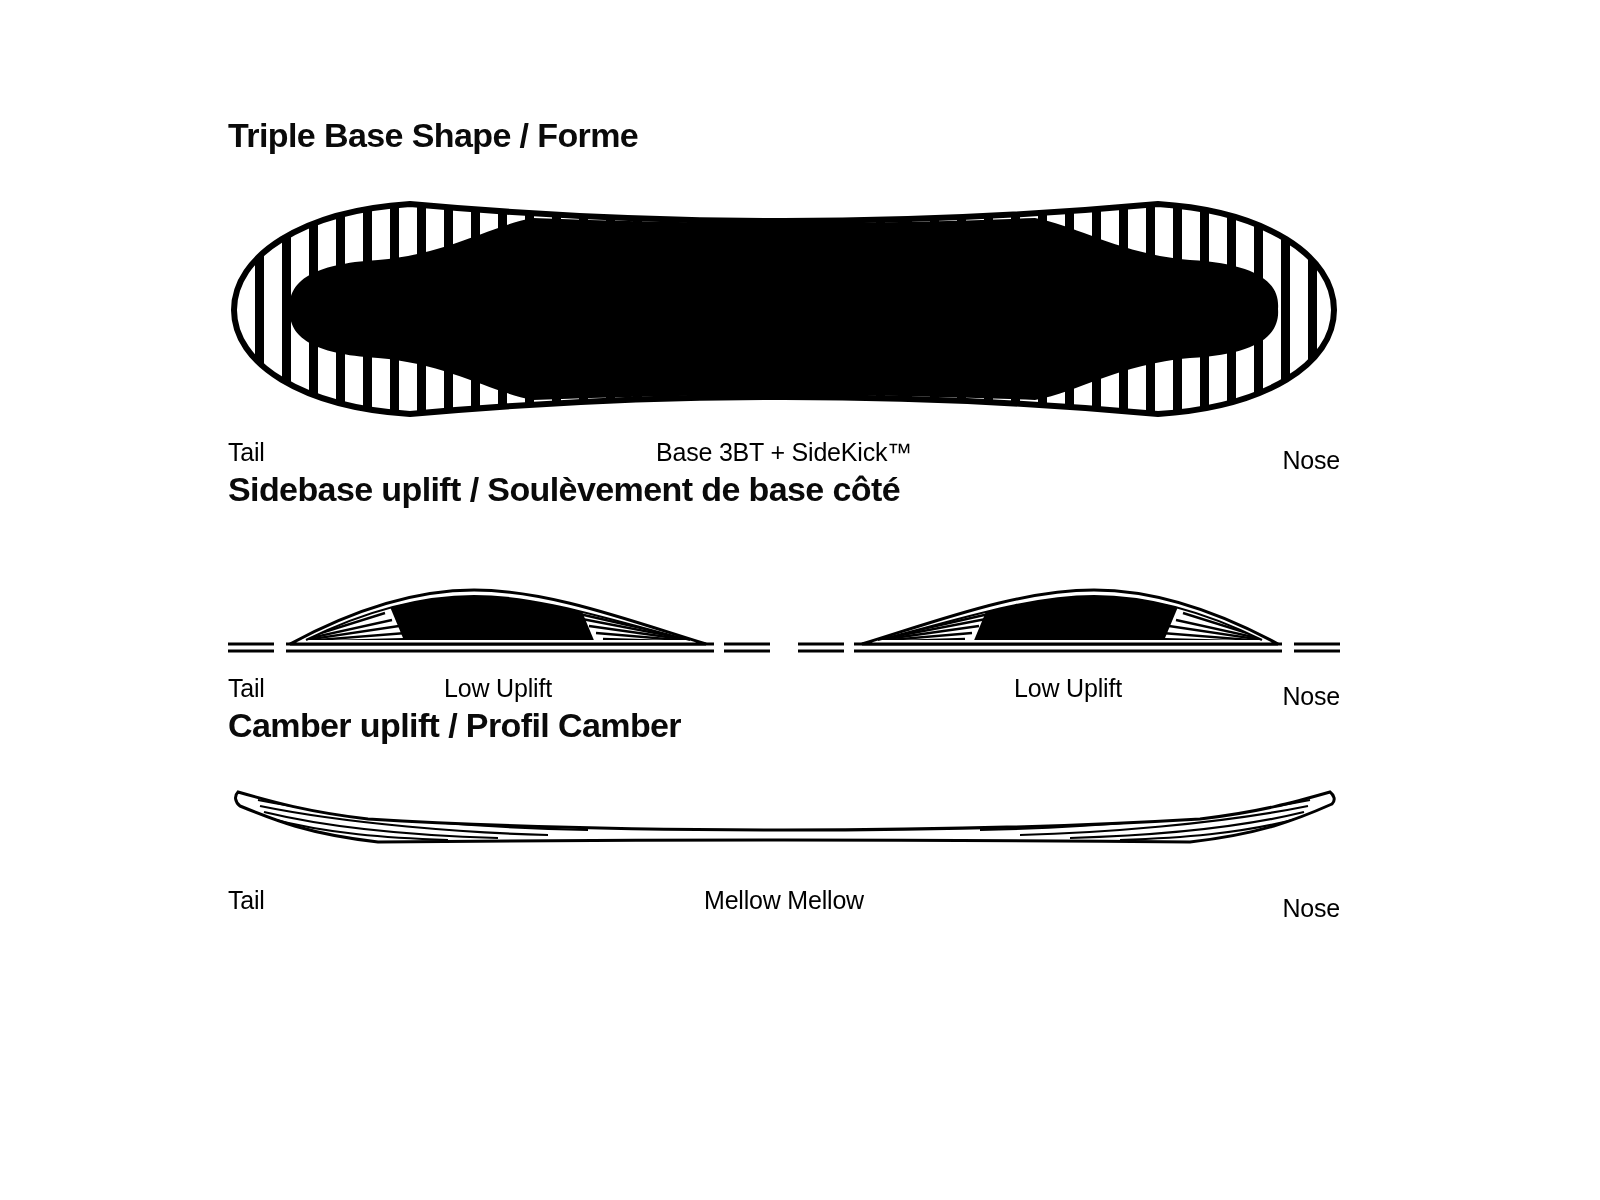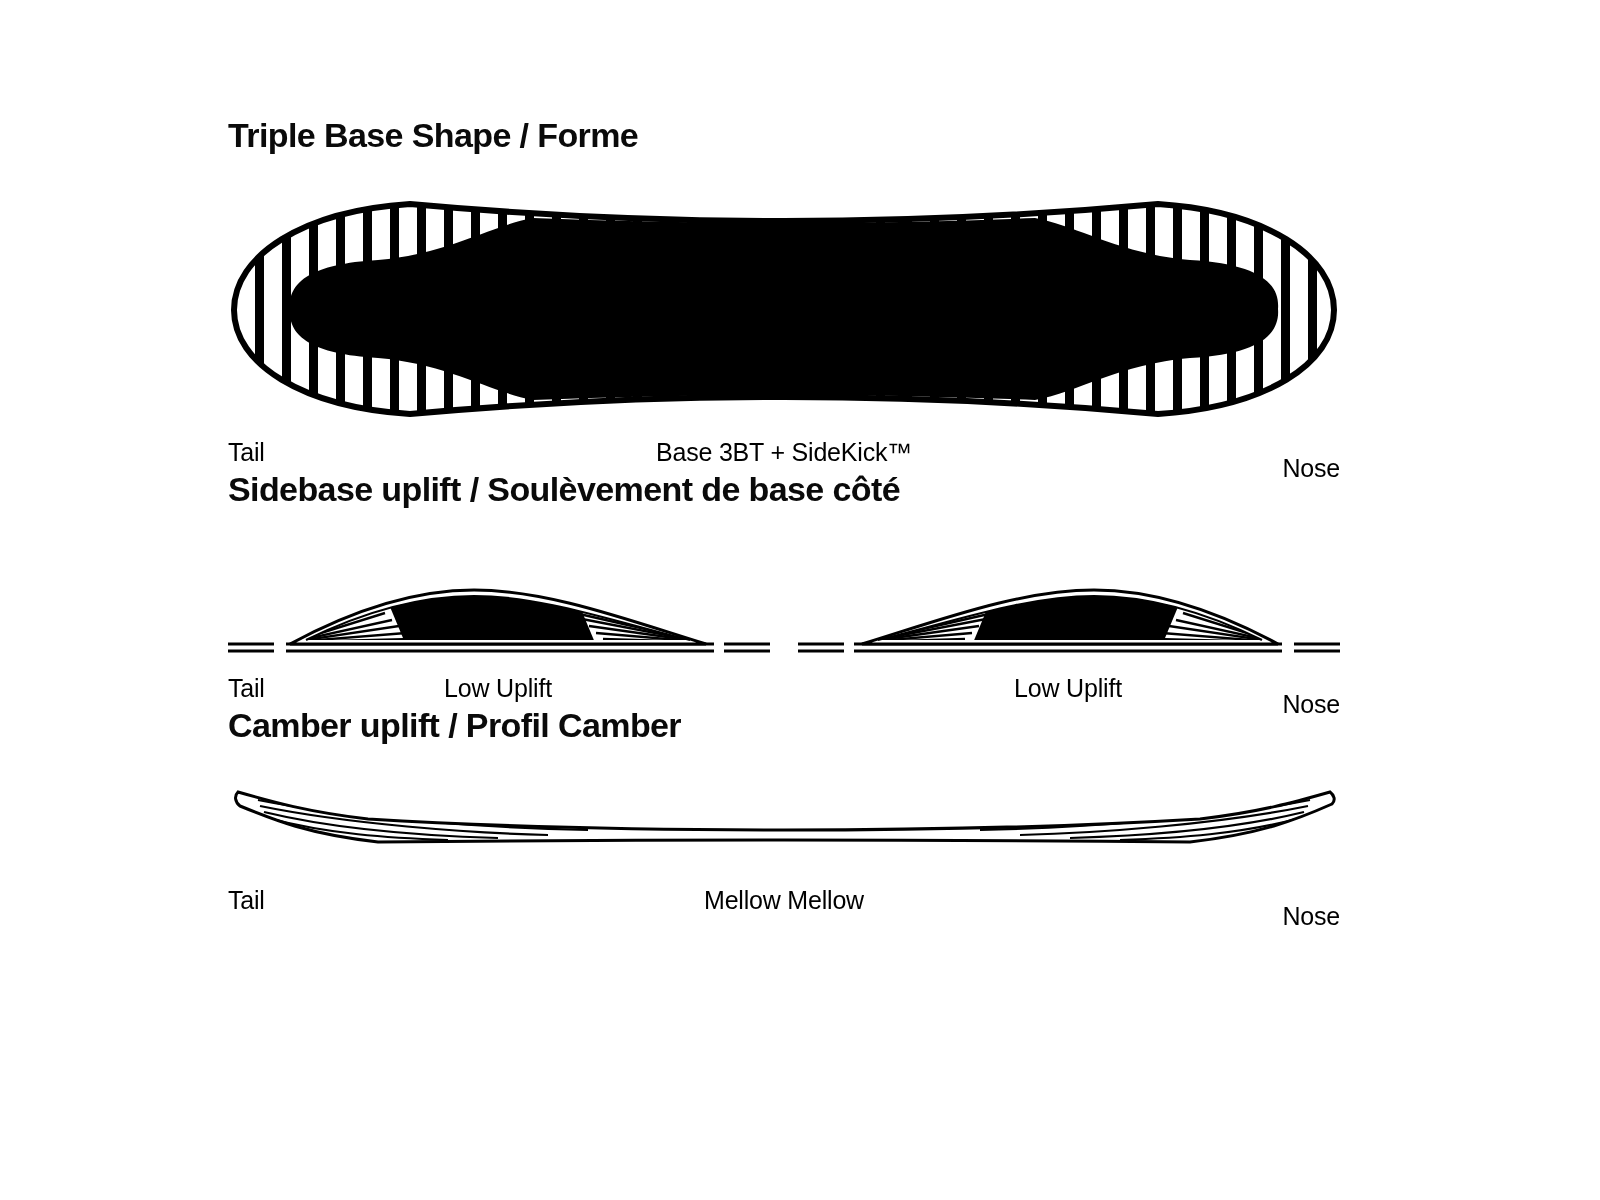--- a/index.html
+++ b/index.html
@@ -12,21 +12,21 @@
   .content{width:1112px;margin-left:228px;padding-top:116px;}
   h2.sec-title{
     margin:0;font-size:34px;line-height:38px;font-weight:700;
     letter-spacing:-0.6px;color:#0a0a0a;
   }
   .fig{display:block;}
   .fig svg{display:block;}
   .board-fig{margin-top:40px;}
   .label-row{position:relative;height:32px;font-size:25px;font-weight:400;letter-spacing:-0.2px;}
   .label-row .l{position:absolute;left:0;top:0;white-space:nowrap;}
-  .label-row .r{position:absolute;right:0;top:16px;white-space:nowrap;}
+  .label-row .r{position:absolute;right:0;top:8px;white-space:nowrap;}
   .label-row .c{position:absolute;left:50%;top:0;transform:translateX(-50%);white-space:nowrap;}
   .label-row .c1{position:absolute;left:270px;top:0;transform:translateX(-50%);white-space:nowrap;}
   .label-row .c2{position:absolute;left:840px;top:0;transform:translateX(-50%);white-space:nowrap;}
   .row1-labels{margin-top:14px;}
   .title-uplift{margin-top:100px;}
   .uplift-figs{margin-top:70px;display:flex;gap:28px;}
   .row2-labels{margin-top:12px;}
   .title-camber{margin-top:100px;}
   .camber-fig{margin-top:34px;}
   .row3-labels{margin-top:16px;}

